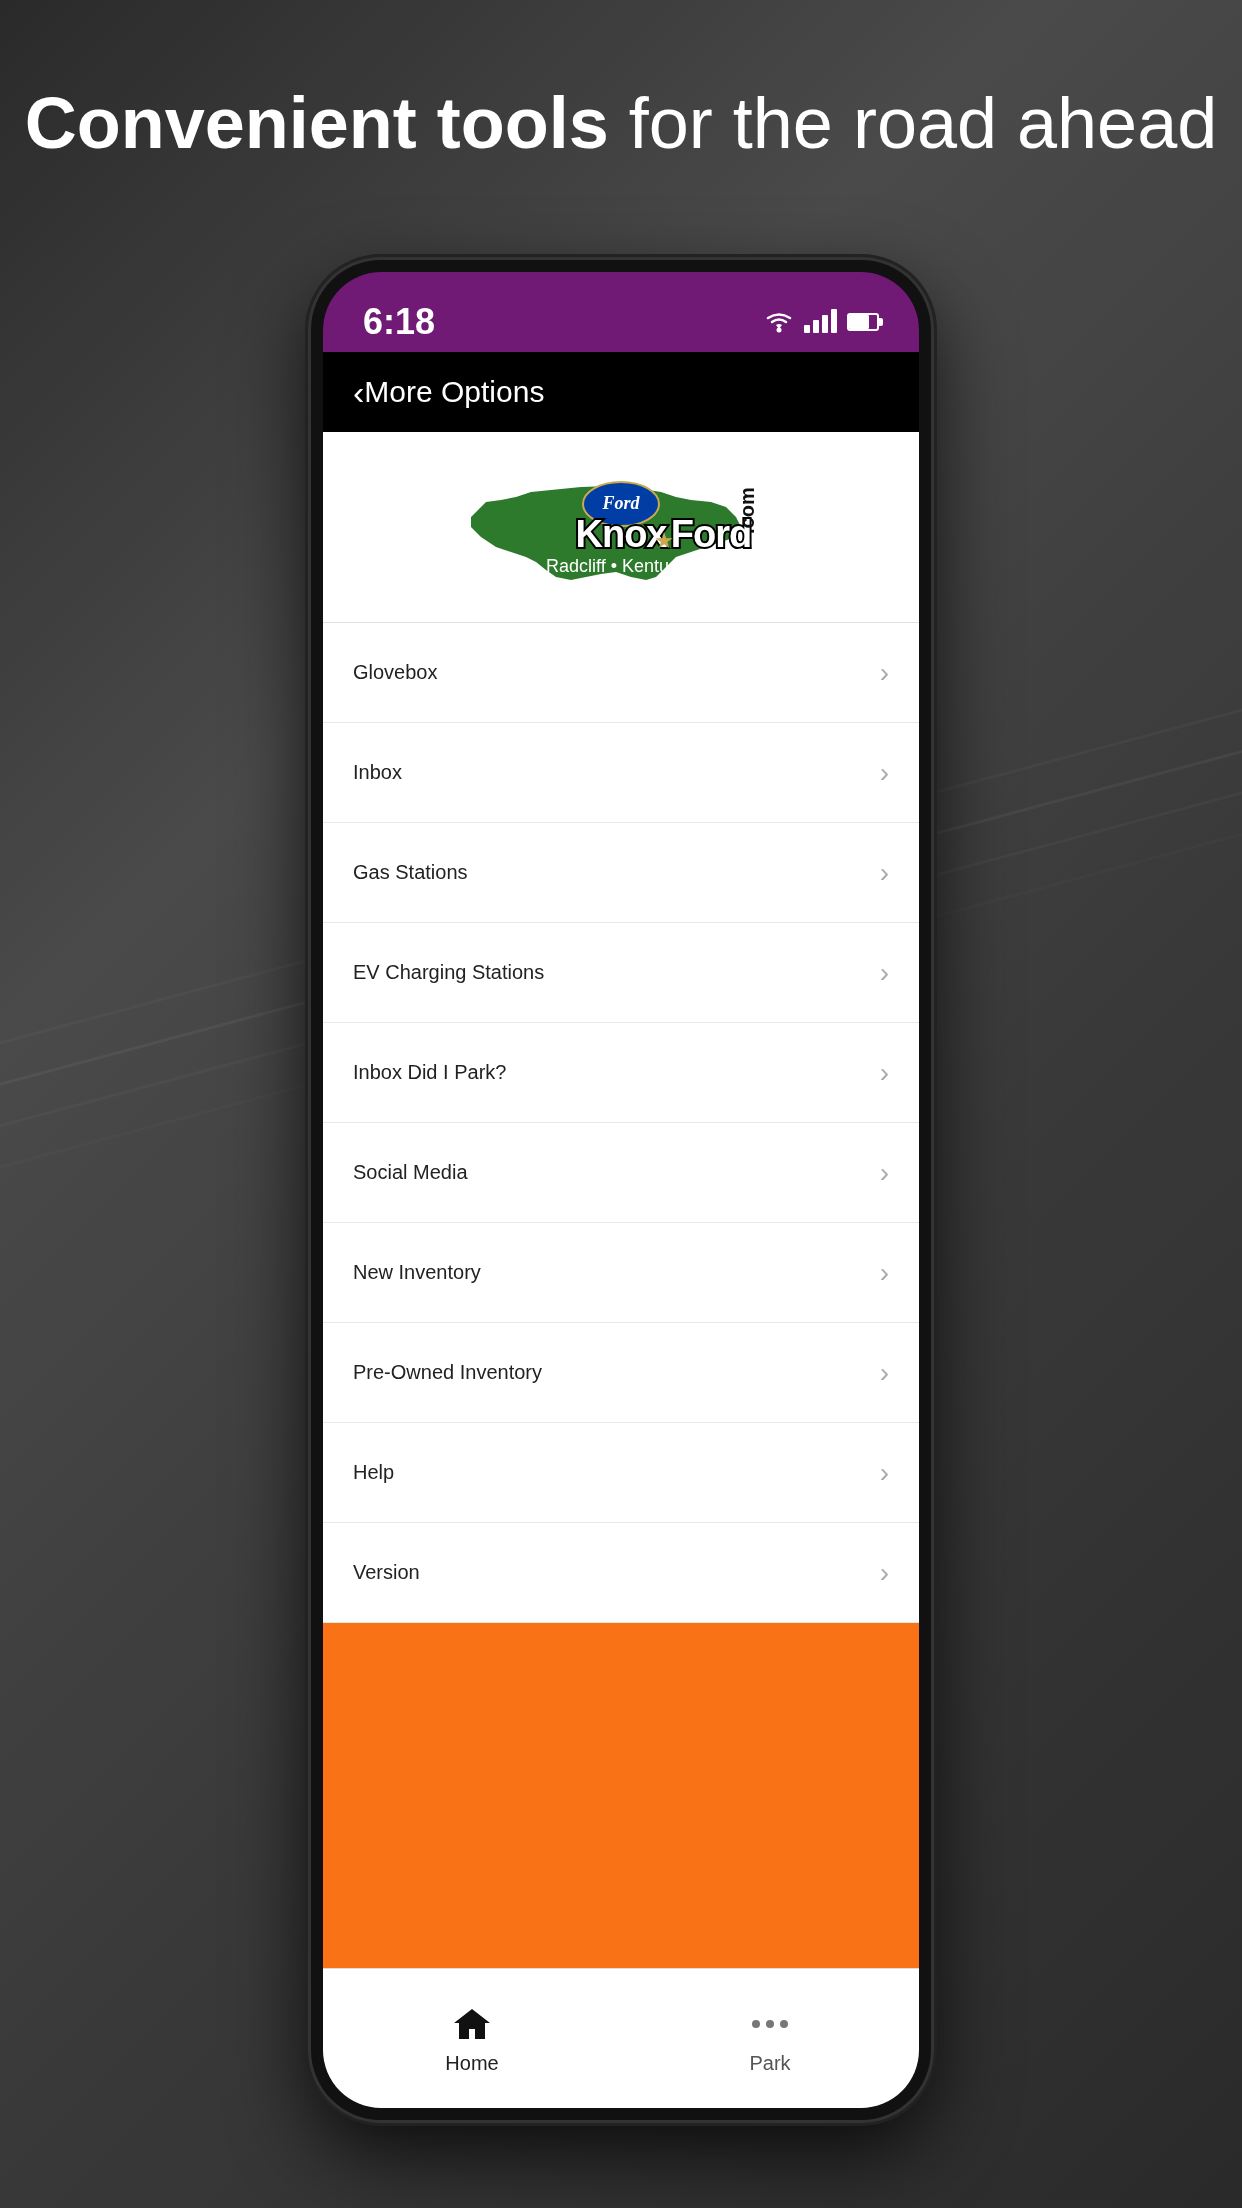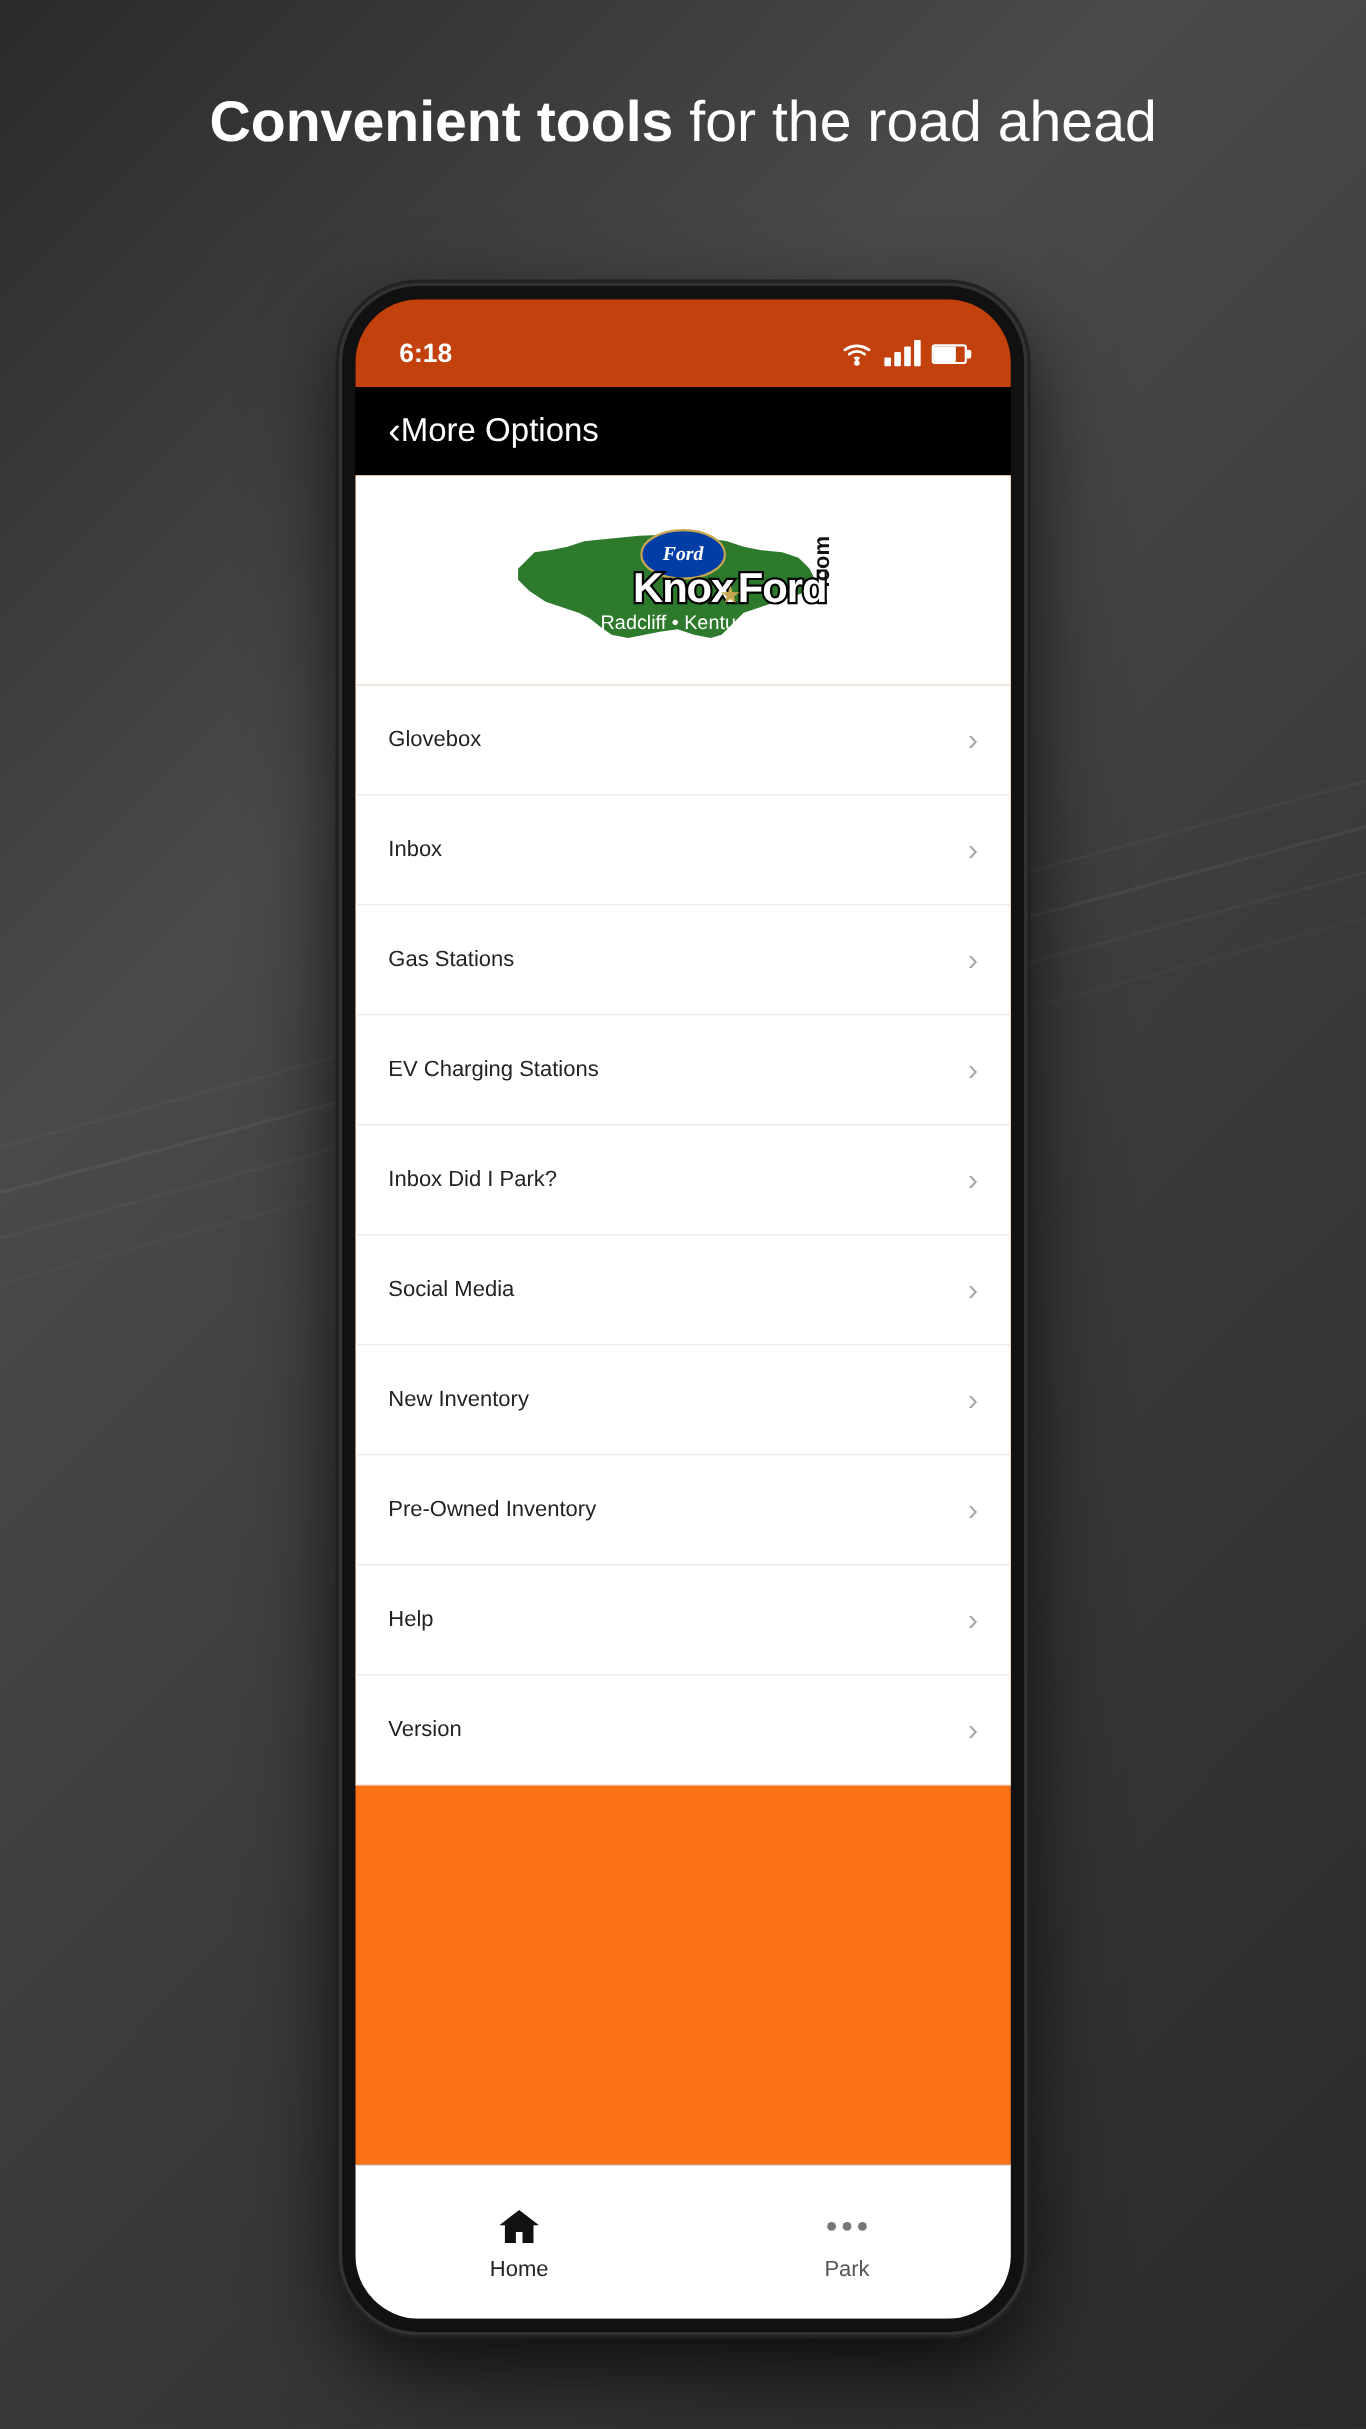--- a/index.html
+++ b/index.html
@@ -48,21 +48,21 @@
     
     .headline {
       position: absolute;
       top: 80px;
       left: 0; right: 0;
       text-align: center;
       z-index: 5;
     }
 
     .headline h1 {
-      font-size: 52px;
+      font-size: 72px;
       color: white;
       line-height: 1.2;
       font-weight: 400;
     }
 
     .headline h1 strong {
       font-weight: 800;
     }
 
     
@@ -103,27 +103,27 @@
       right: 12px;
       bottom: 12px;
       background: #000;
       border-radius: 58px;
       overflow: hidden;
     }
 
     
     .status-bar {
       height: 80px;
-      background: #c2410c;
+      background: #701a75;
       display: flex;
       align-items: center;
       justify-content: space-between;
       padding: 20px 40px 0;
       color: white;
-      font-size: 24px;
+      font-size: 36px;
       font-weight: 600;
     }
 
     .status-icons {
       display: flex;
       align-items: center;
       gap: 10px;
     }
 
     

